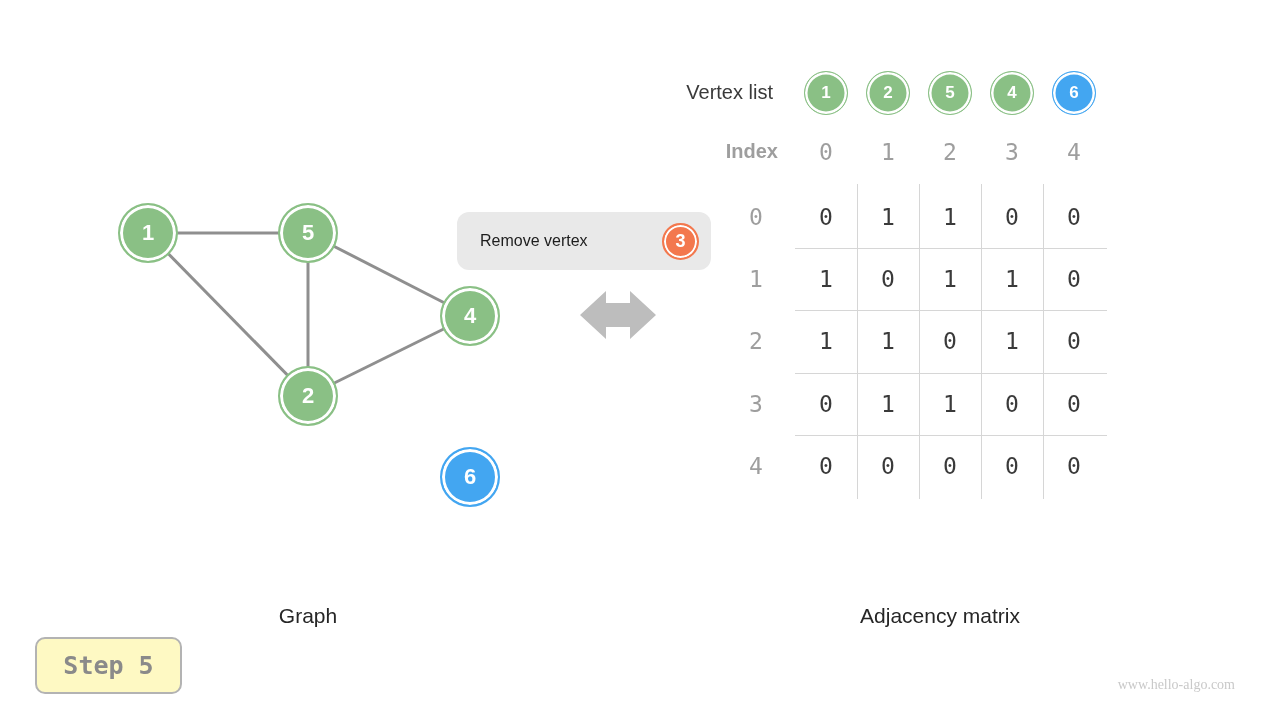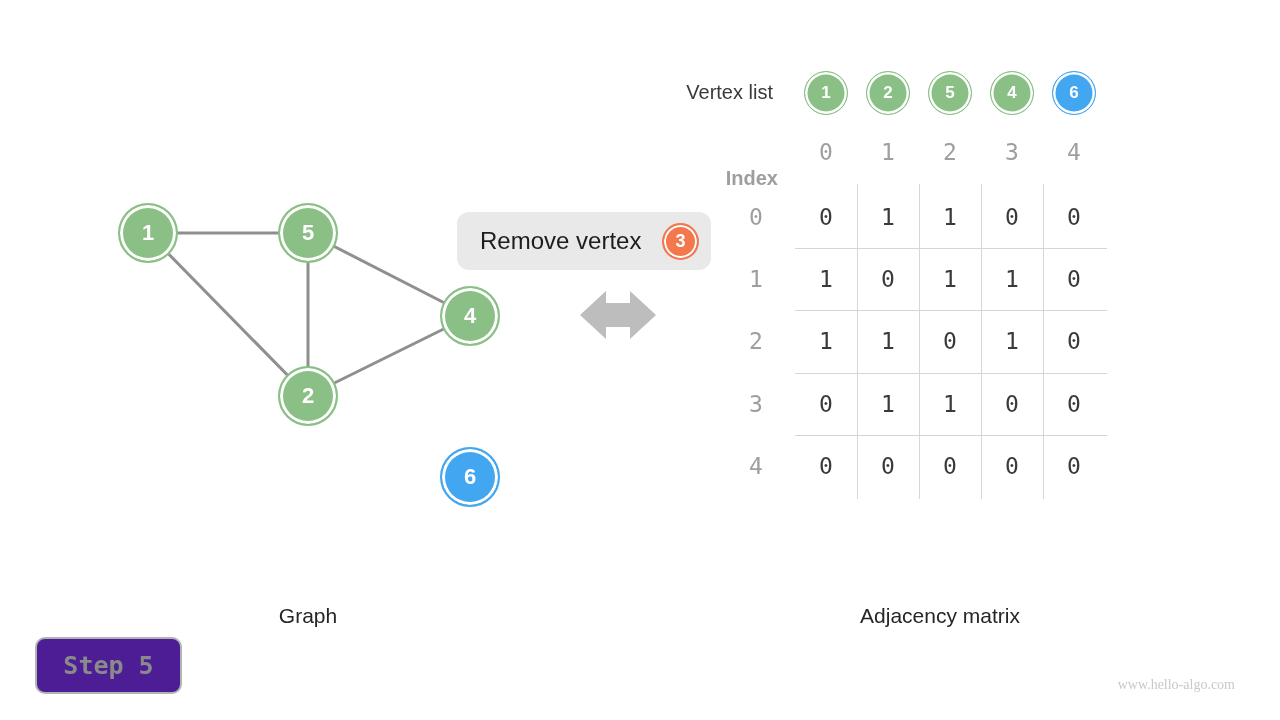--- a/index.html
+++ b/index.html
@@ -29,42 +29,42 @@
   .pill {
     position: absolute;
     left: 457px; top: 212px;
     width: 254px; height: 58px;
     box-sizing: border-box;
     background: var(--pill);
     border-radius: 12px;
     display: flex; align-items: center; justify-content: space-between;
     padding: 0 12px 0 23px;
   }
-  .pill .pill-label { font-size: 24px; color: #1d1d1d; }
+  .pill .pill-label { font-size: 16px; color: #1d1d1d; }
   .pill .badge {
     width: 37px; height: 37px;
     border-radius: 50%;
     box-sizing: border-box;
     background: var(--orange);
     border: 2px solid var(--orange);
     box-shadow: inset 0 0 0 2px #ffffff;
     display: flex; align-items: center; justify-content: center;
     color: #fff; font-weight: bold; font-size: 18px;
   }
 
   
   .vlist-label {
     position: absolute; left: 598px; top: 81px; width: 175px;
     text-align: right;
     font-size: 20px; font-weight: normal; color: #3a3a3a;
   }
   .index-label {
     position: absolute; left: 600px; top: 140px; width: 178px;
     text-align: right;
-    font-size: 20px; font-weight: bold; color: var(--gray); margin-top: 27px;
+    font-size: 20px; font-weight: bold; color: var(--gray);
   }
   #vertex-list { position: absolute; left: 795px; top: 71px; display: flex; }
   #vertex-list .vslot { width: 62px; display: flex; justify-content: center; }
   .vnode {
     width: 44px; height: 44px;
     border-radius: 50%;
     box-sizing: border-box;
     display: flex; align-items: center; justify-content: center;
     color: #fff; font-weight: bold; font-size: 17px;
     box-shadow: inset 0 0 0 2.5px #ffffff;
@@ -103,21 +103,21 @@
   .caption { position: absolute; top: 604px; width: 300px; text-align: center; font-size: 21px; color: #262626; }
   #graph-caption { left: 158px; }
   #matrix-caption { left: 790px; }
 
   
   .step {
     position: absolute;
     left: 35px; top: 637px;
     width: 147px; height: 57px;
     box-sizing: border-box;
-    background: #4c1d95;
+    background: #fef9c3;
     border: 2px solid #b3b3b3;
     border-radius: 10px;
     display: flex; align-items: center; justify-content: center;
     font-family: "DejaVu Sans Mono", monospace;
     font-weight: bold; font-size: 25px; color: #8a8a8a;
   }
 
   .watermark {
     position: absolute;
     right: 45px; top: 677px;

